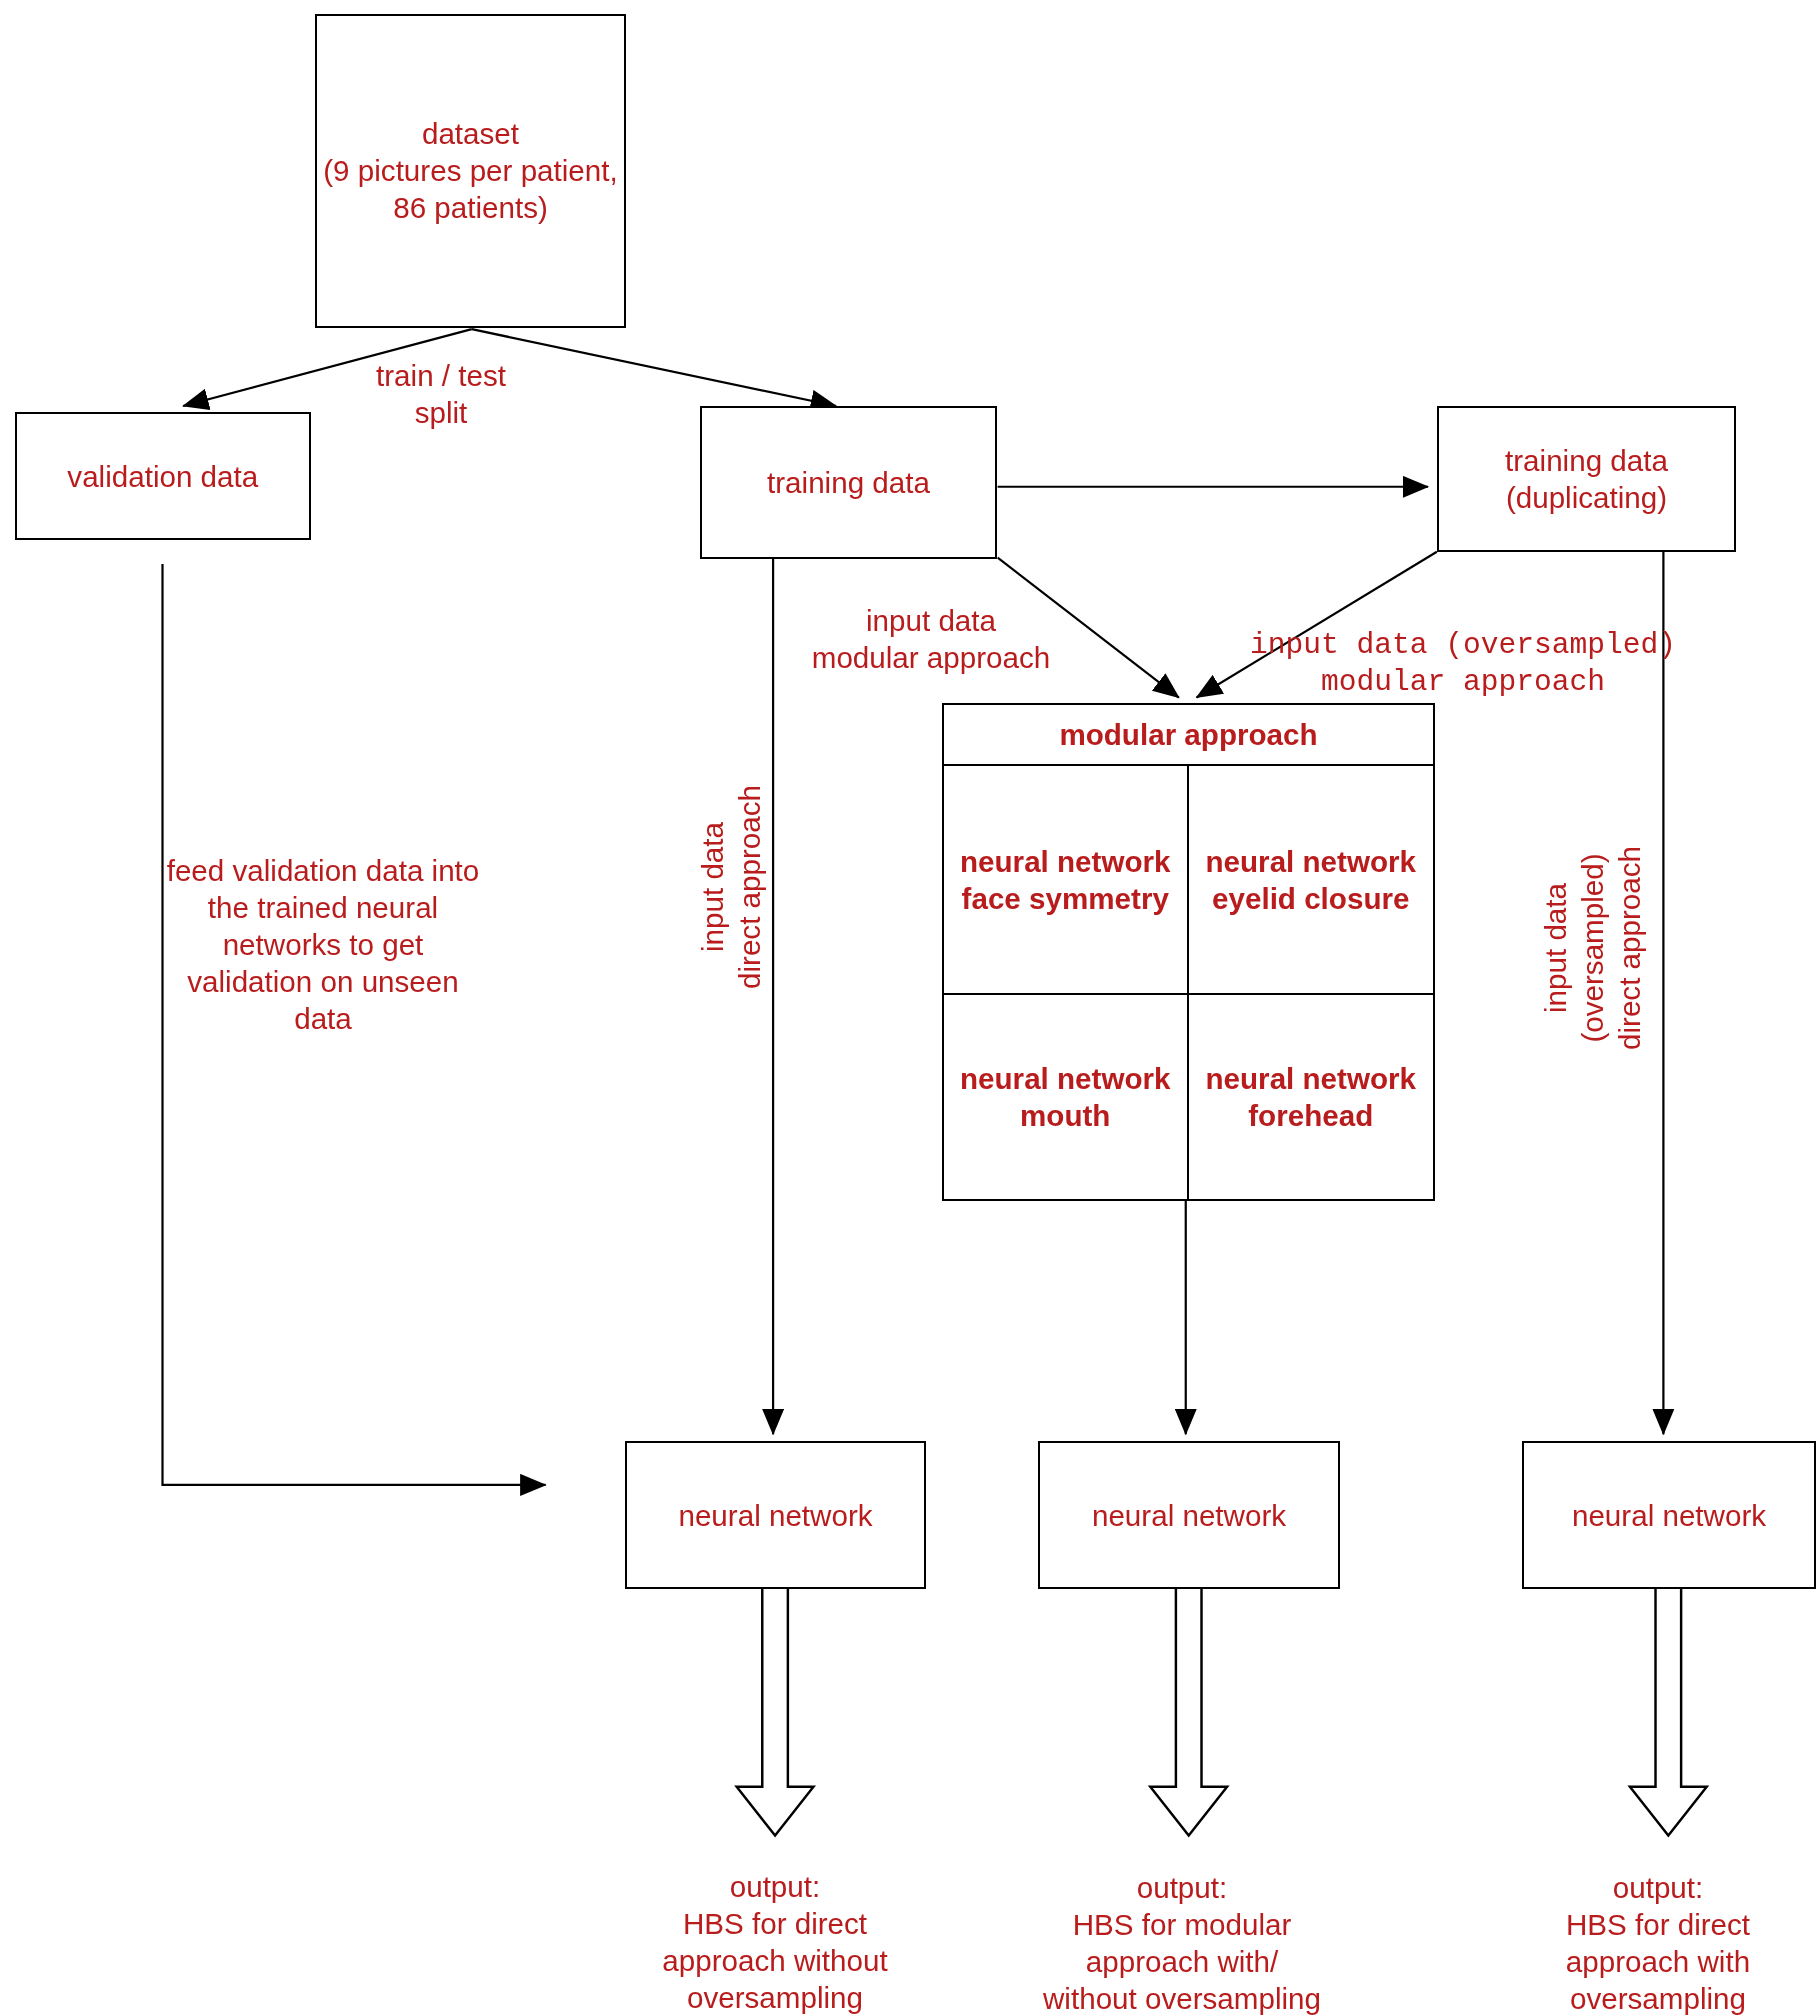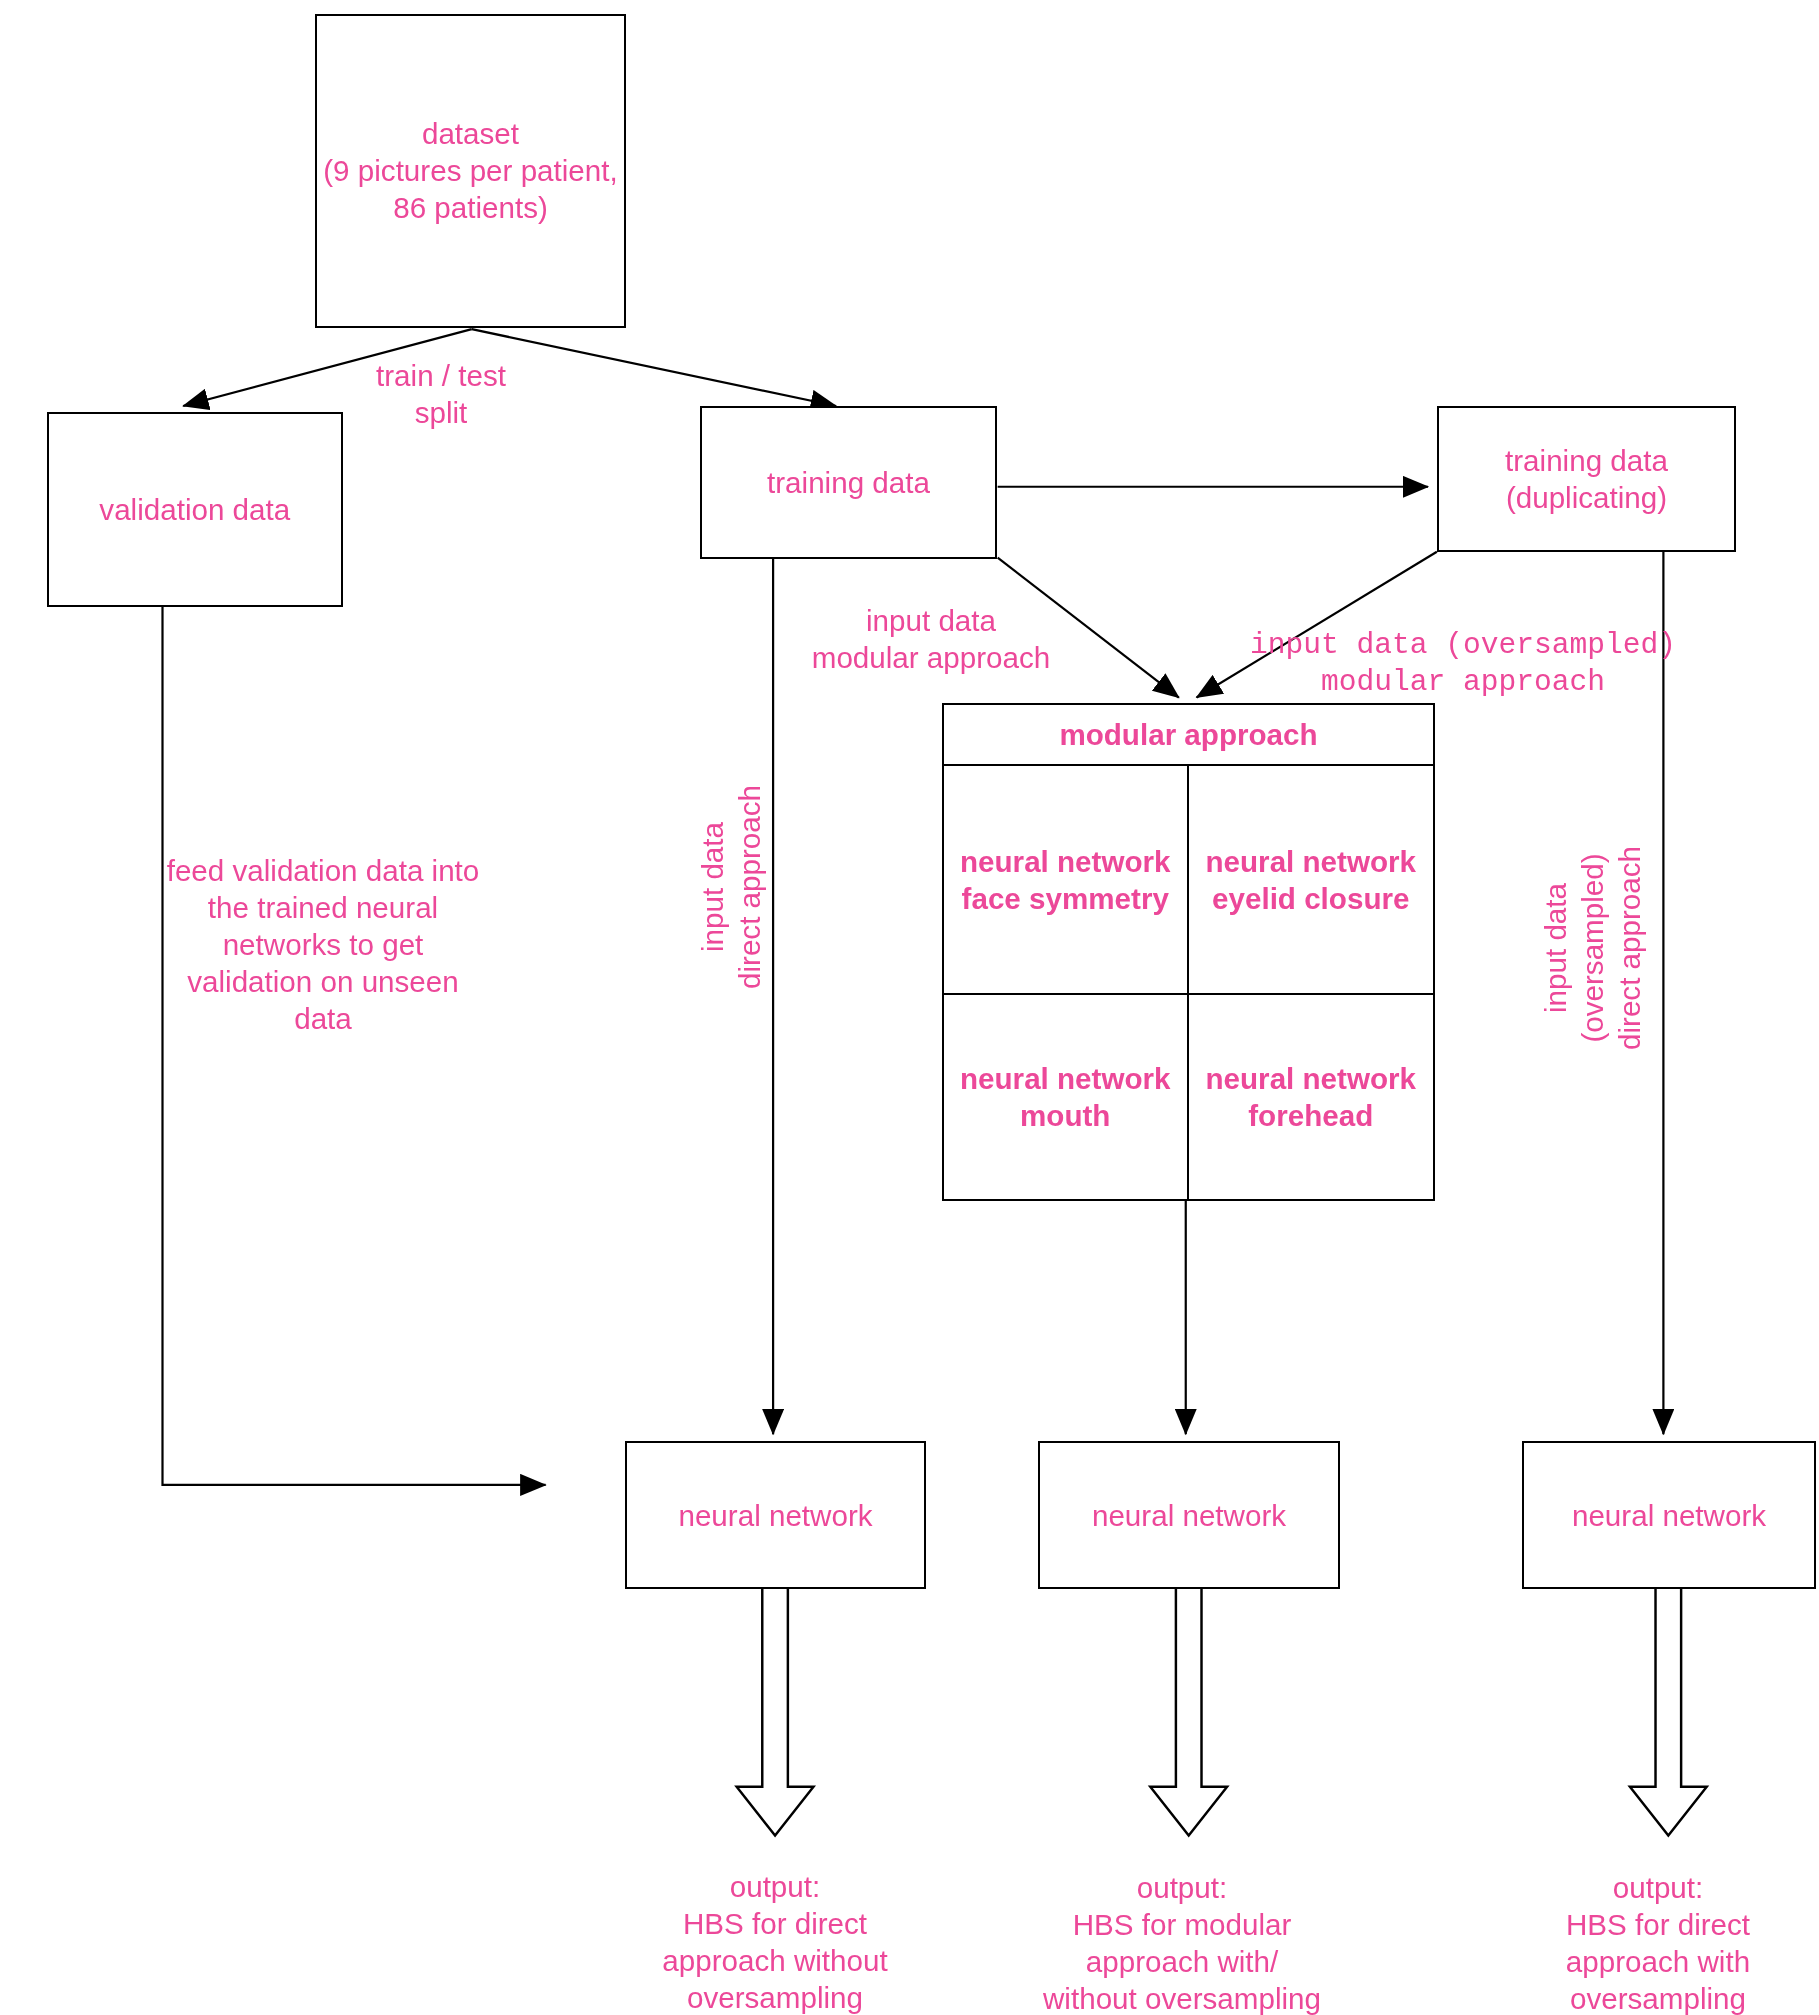--- a/index.html
+++ b/index.html
@@ -2,39 +2,39 @@
 <html style="font-size:7.9px"><head>
 <meta charset="utf-8">
 <style>
   html,body{margin:0;padding:0;background:#ffffff;}
   #canvas{
     position:relative;
     width:1819px;height:2015px;
     background:#ffffff;
     font-family:"Liberation Sans", sans-serif;
     font-size:29.6px;
-    color:#ec4899;
+    color:#b91c1c;
     overflow:hidden;
   }
   #connectors{position:absolute;left:0;top:0;width:1819px;height:2015px;z-index:1;}
   .box{
     position:absolute;box-sizing:border-box;background:#ffffff;
     border:2.5px solid #000000;
     display:flex;flex-direction:column;align-items:center;justify-content:center;
     text-align:center;line-height:37px;z-index:2;
   }
   .box .line{display:block;}
   .lbl{
     position:absolute;transform:translate(-50%,-50%);
     text-align:center;line-height:37px;white-space:nowrap;z-index:3;
   }
   .lbl.rot{transform:translate(-50%,-50%) rotate(-90deg);}
   
   .b-dataset{left:315px;top:13.8px;width:311px;height:314px;}
-  .b-validation{left:14.8px;top:412px;width:296px;height:195px;margin-left:32px;}
+  .b-validation{left:14.8px;top:412px;width:296px;height:128px;}
   .b-training{left:700px;top:406px;width:297px;height:153px;}
   .b-training-os{left:1437px;top:406px;width:299px;height:146px;}
   .b-nn1{left:625px;top:1441px;width:301px;height:148px;}
   .b-nn2{left:1038px;top:1441px;width:302px;height:148px;}
   .b-nn3{left:1522px;top:1441px;width:294px;height:148px;}
   
   .b-modular{left:942px;top:703px;width:493px;height:498px;justify-content:flex-start;align-items:stretch;padding:0;}
   .modular-header{
     height:61px;box-sizing:border-box;border-bottom:2.5px solid #000;
     display:flex;align-items:center;justify-content:center;font-weight:bold;

